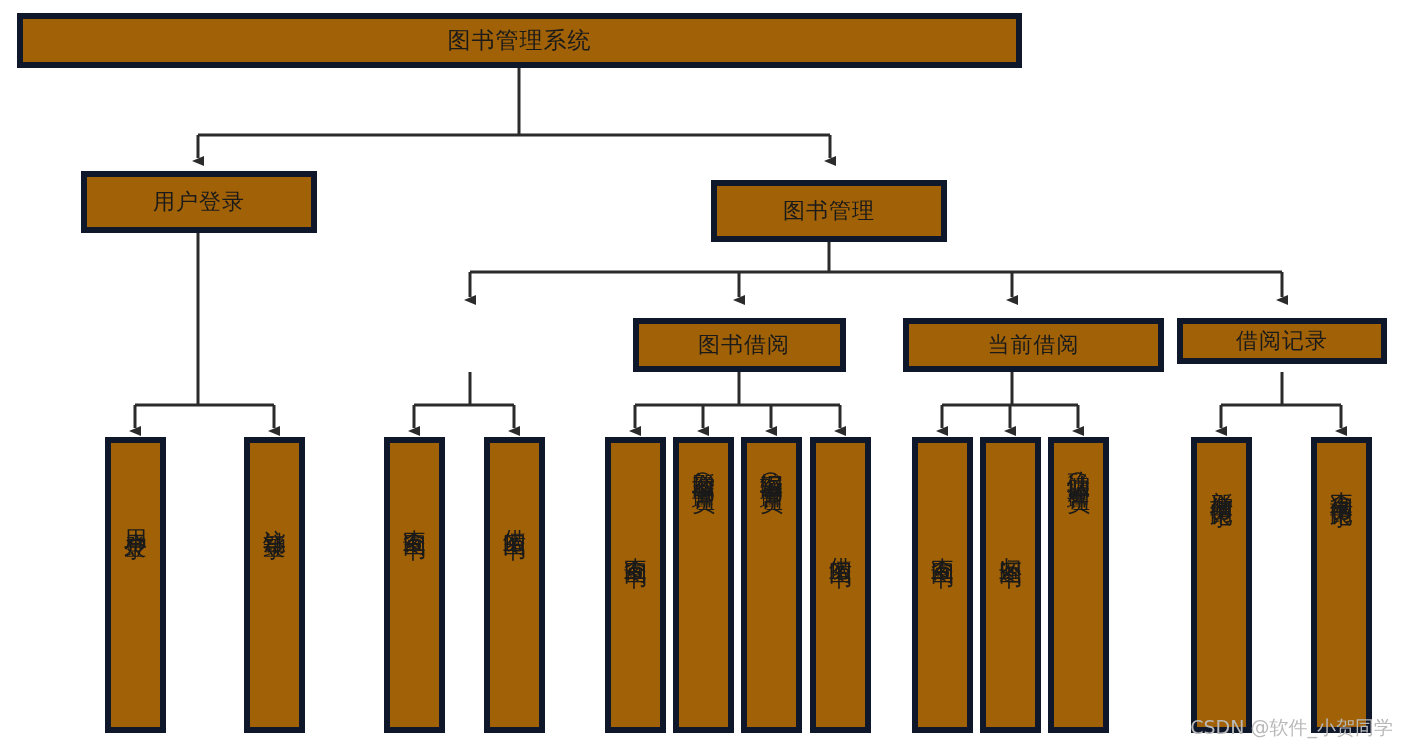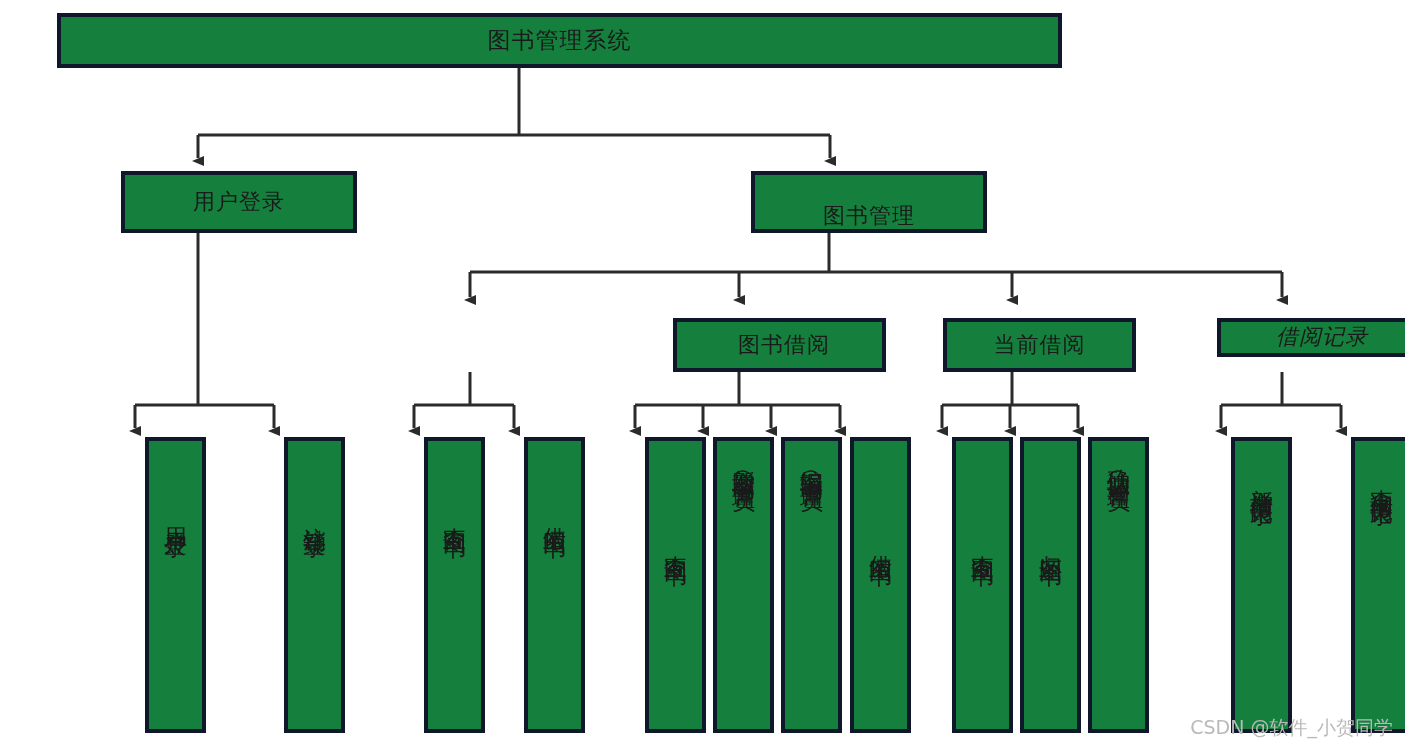--- a/index.html
+++ b/index.html
@@ -6,27 +6,26 @@
   body{
     font-family:"DejaVu Sans","Liberation Sans",sans-serif;
     width:1405px;height:747px;overflow:hidden;
   }
   #stage{position:relative;width:1405px;height:747px;background:#ffffff;}
   #wires{position:absolute;left:0;top:0;width:1405px;height:747px;}
 
   .node{
     position:absolute;
     box-sizing:border-box;
-    background:#15803d;
-    border:4px solid #0f172a;
+    background:#a16207;
+    border:6px solid #0f172a;
     display:flex;
     align-items:center;
     justify-content:center;
     color:#1a1a1a;
-    margin-left:40px;
   }
   .node .lbl{
     display:block;
     text-align:center;
     line-height:1.12;
     white-space:nowrap;
   }
   
   .h-node .lbl{font-size:22px;letter-spacing:1px;}
   .root .lbl{font-size:23px;letter-spacing:1px;}
@@ -111,31 +110,31 @@
     </g>
   </svg>
 
   <div class="node h-node root" style="left:17px;top:13px;width:1005px;height:55px;">
     <span class="lbl">图书管理系统</span>
   </div>
 
   <div class="node h-node" style="left:81px;top:171px;width:236px;height:62px;">
     <span class="lbl">用户登录</span>
   </div>
-  <div class="node h-node" style="left:711px;top:171px;width:236px;height:62px;align-items:flex-end;">
+  <div class="node h-node" style="left:711px;top:180px;width:236px;height:62px;">
     <span class="lbl">图书管理</span>
   </div>
 
   <div class="node h-node" style="left:633px;top:318px;width:213px;height:54px;padding-left:9px;">
     <span class="lbl">图书借阅</span>
   </div>
-  <div class="node h-node" style="left:903px;top:318px;width:193px;height:54px;font-family:Liberation Serif, serif;">
+  <div class="node h-node" style="left:903px;top:318px;width:261px;height:54px;font-family:Liberation Serif, serif;">
     <span class="lbl">当前借阅</span>
   </div>
-  <div class="node h-node" style="left:1177px;top:318px;width:210px;height:39px;font-style:italic;">
+  <div class="node h-node" style="left:1177px;top:318px;width:210px;height:46px;">
     <span class="lbl">借阅记录</span>
   </div>
 
   <div class="node v-node mid" style="left:105px;top:437px;width:61px;height:296px;">
     <span class="lbl">用户登录</span>
   </div>
   <div class="node v-node mid" style="left:244px;top:437px;width:61px;height:296px;">
     <span class="lbl">注销登录</span>
   </div>
 

